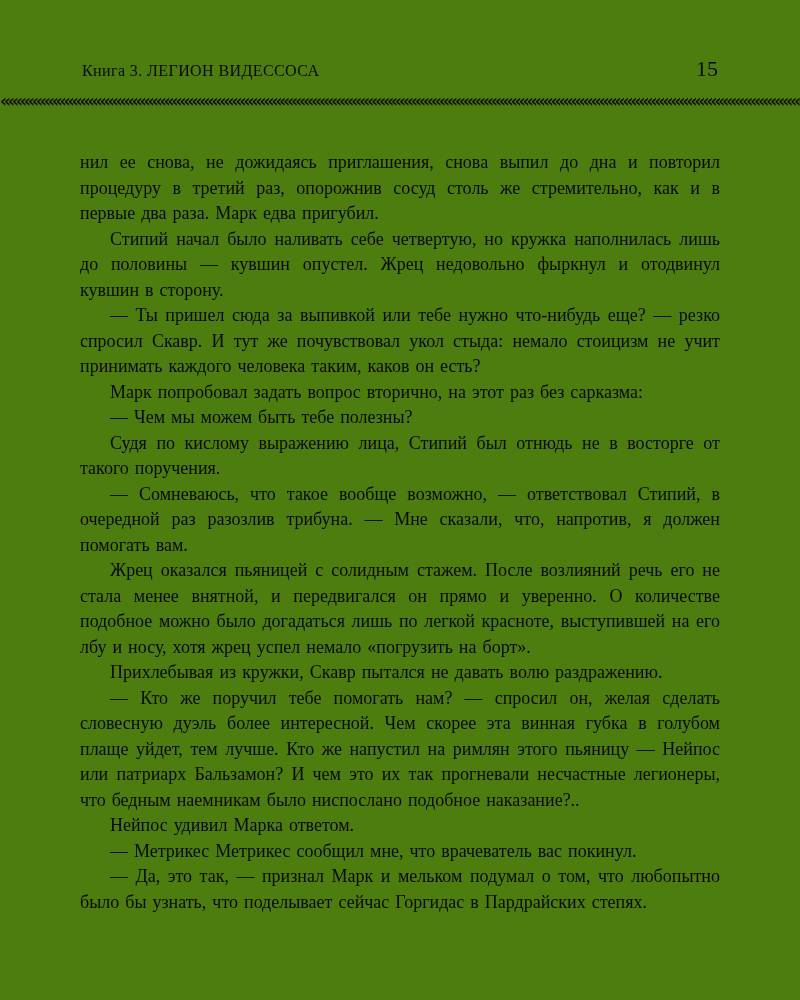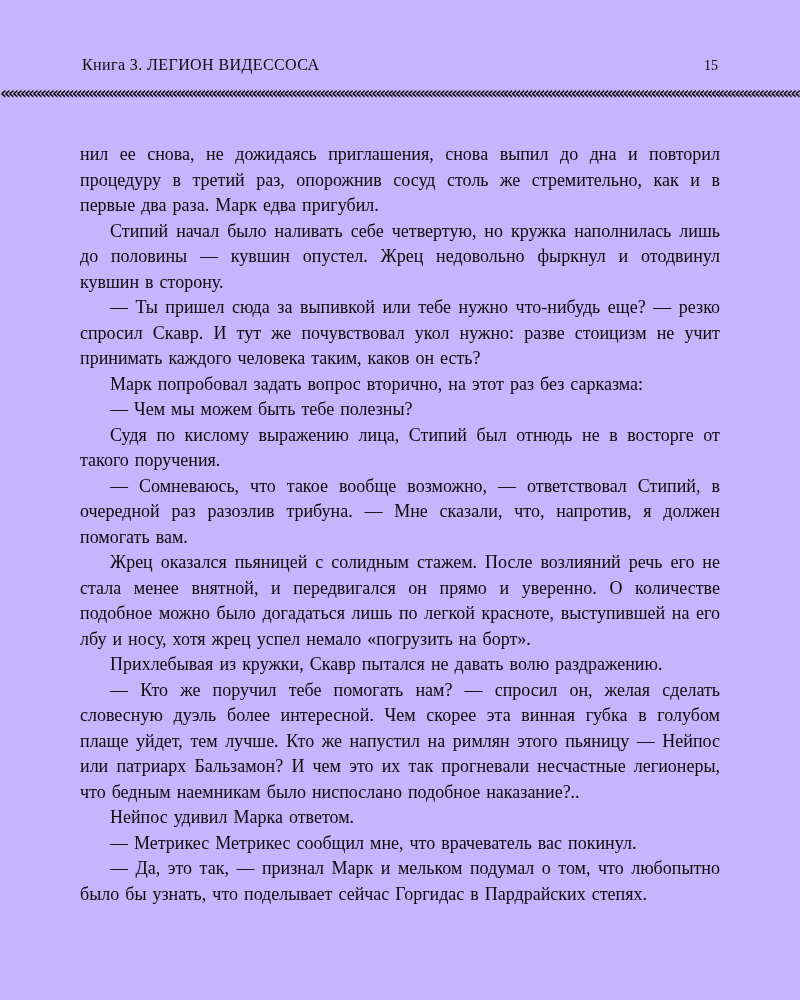--- a/index.html
+++ b/index.html
@@ -5,36 +5,36 @@
   html, body {
     margin: 0;
     padding: 0;
     background: #ffffff;
   }
   .page {
     position: relative;
     width: 800px;
     height: 1000px;
     box-sizing: border-box;
-    background: #c4b5fd;
+    background: #4d7c0f;
     padding: 56px 80px 0 80px;
     font-family: "Liberation Serif", "DejaVu Serif", serif;
     color: #0b0b0b;
     overflow: hidden;
   }
   .running-header {
     display: flex;
     justify-content: space-between;
     align-items: baseline;
     font-size: 16px;
     letter-spacing: 0.4px;
     padding: 0 2px 12px 2px;
   }
   .running-header .pagenum {
-    font-size: 14px;
+    font-size: 22px;
     letter-spacing: 0;
   }
   .ornament {
     margin: 0 -80px;
     height: 16px;
     line-height: 15px;
     overflow: hidden;
     white-space: nowrap;
     text-align: center;
     font-family: "DejaVu Sans", sans-serif;
@@ -68,21 +68,21 @@
   <div class="running-header">
     <span class="title">Книга 3. ЛЕГИОН ВИДЕССОСА</span>
     <span class="pagenum">15</span>
   </div>
 
   <div class="ornament">««««««««««««««««««««««««««««««««««««««««««««««««««««««««««««««««««««««««««««««««««««««««««««««««««««««««««««««««««««««««««««««««««««««««««««««««««««««««««««</div>
 
   <div class="body-text">
     <p class="noindent">нил ее снова, не дожидаясь приглашения, снова выпил до дна и повторил процедуру в третий раз, опорожнив сосуд столь же стремительно, как и в первые два раза. Марк едва пригубил.</p>
     <p>Стипий начал было наливать себе четвертую, но кружка наполнилась лишь до половины — кувшин опустел. Жрец недовольно фыркнул и отодвинул кувшин в сторону.</p>
-    <p>— Ты пришел сюда за выпивкой или тебе нужно что-нибудь еще? — резко спросил Скавр. И тут же почувствовал укол нужно: разве стоицизм не учит принимать каждого человека таким, каков он есть?</p>
+    <p>— Ты пришел сюда за выпивкой или тебе нужно что-нибудь еще? — резко спросил Скавр. И тут же почувствовал укол стыда: немало стоицизм не учит принимать каждого человека таким, каков он есть?</p>
     <p>Марк попробовал задать вопрос вторично, на этот раз без сарказма:</p>
     <p>— Чем мы можем быть тебе полезны?</p>
     <p>Судя по кислому выражению лица, Стипий был отнюдь не в восторге от такого поручения.</p>
     <p>— Сомневаюсь, что такое вообще возможно, — ответствовал Стипий, в очередной раз разозлив трибуна. — Мне сказали, что, напротив, я должен помогать вам.</p>
     <p>Жрец оказался пьяницей с солидным стажем. После возлияний речь его не стала менее внятной, и передвигался он прямо и уверенно. О количестве подобное можно было догадаться лишь по легкой красноте, выступившей на его лбу и носу, хотя жрец успел немало «погрузить на борт».</p>
     <p>Прихлебывая из кружки, Скавр пытался не давать волю раздражению.</p>
     <p>— Кто же поручил тебе помогать нам? — спросил он, желая сделать словесную дуэль более интересной. Чем скорее эта винная губка в голубом плаще уйдет, тем лучше. Кто же напустил на римлян этого пьяницу — Нейпос или патриарх Бальзамон? И чем это их так прогневали несчастные легионеры, что бедным наемникам было ниспослано подобное наказание?..</p>
     <p>Нейпос удивил Марка ответом.</p>
     <p>— Метрикес Метрикес сообщил мне, что врачеватель вас покинул.</p>
     <p>— Да, это так, — признал Марк и мельком подумал о том, что любопытно было бы узнать, что поделывает сейчас Горгидас в Пардрайских степях.</p>

